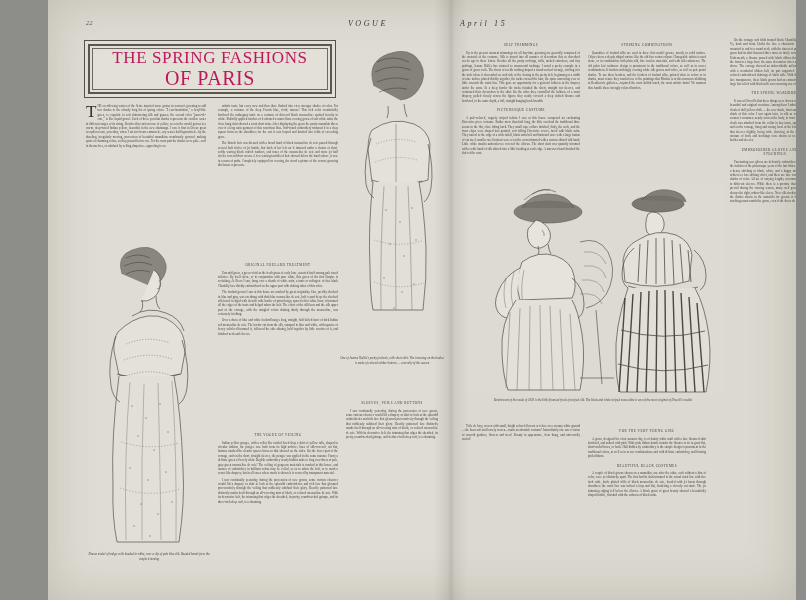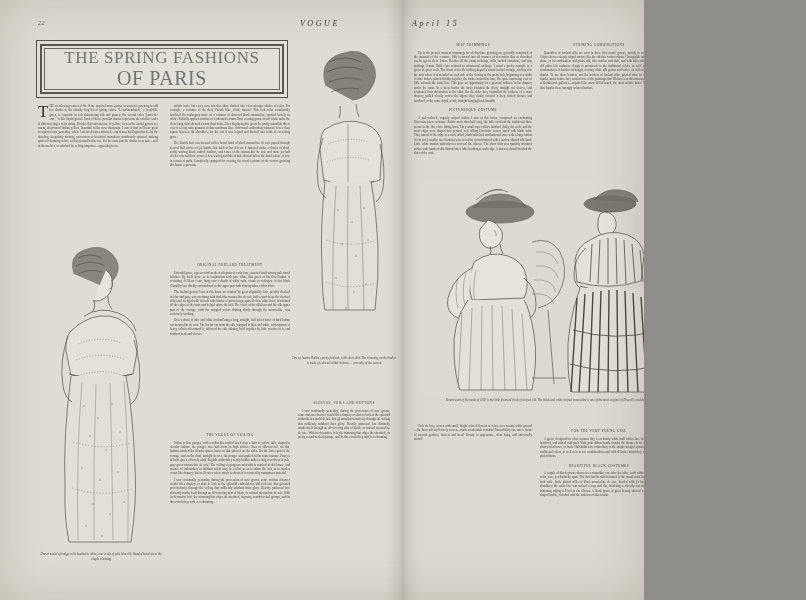--- a/index.html
+++ b/index.html
@@ -2,25 +2,26 @@
 <html><head>
 <meta charset="utf-8">
 <style>
   html, body {
     margin: 0;
     padding: 0;
     background: #8d8d8a;
   }
   .spread {
     position: relative;
-    width: 644px;
+    width: 748px;
     height: 600px;
     background: #d9d7cf;
     overflow: hidden;
     font-family: "Liberation Serif", serif;
+    margin-left: 48px;
   }
   
   .paper-left, .paper-right {
     position: absolute;
     top: 0;
     height: 600px;
     background: #dedcd3;
   }
   .paper-left { left: 0; width: 403px; }
   .paper-right { left: 403px; width: 403px; background: #dbd9d0; }
@@ -90,21 +91,21 @@
     position: absolute;
     inset: 9px;
     display: flex;
     flex-direction: column;
     align-items: center;
     justify-content: center;
     text-align: center;
     font-size: 17px;
     line-height: 1.12;
     letter-spacing: 0.6px;
-    color: #737373;
+    color: #be185d;
     font-family: "Liberation Serif", serif;
   }
   .title-text .l2 { font-size: 20px; }
 
   
   .col {
     position: absolute;
     color: #494640;
     font-size: 3.1px;
     line-height: 1.42;

